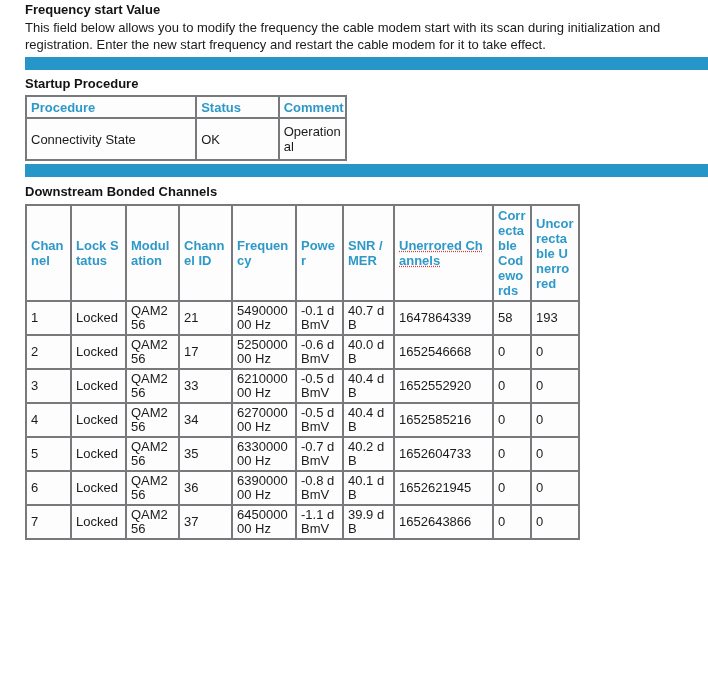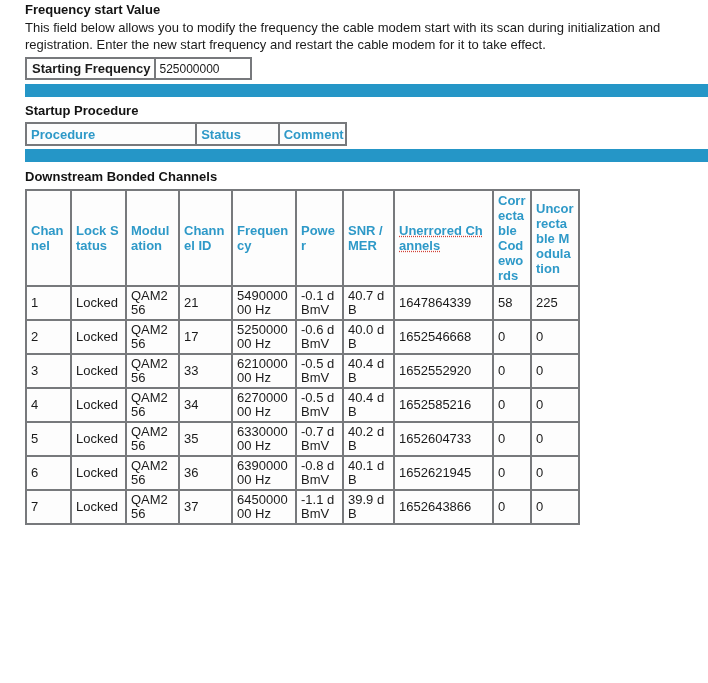--- a/index.html
+++ b/index.html
@@ -156,30 +156,20 @@
 </head>
 <body>
 
 <div class="page">
 
   <div class="pad">
     <h3 class="sec-title" id="frequency-heading">Frequency start Value</h3>
 
     <p class="intro" id="intro-paragraph">This field below allows you to modify the frequency the cable modem start with its scan during initialization and registration. Enter the new start frequency and restart the cable modem for it to take effect.</p>
 
-    <table class="grid" id="starting-frequency-table">
-      <tbody>
-        <tr>
-          <td class="label">Starting Frequency</td>
-          <td class="field">
-            <input class="freq-input" type="text" value="525000000" style="">
-          </td>
-        </tr>
-      </tbody>
-    </table>
   </div>
 
   <div class="pad">
     <div class="divider" id="divider-1"></div>
   </div>
 
   <div class="pad">
     <h3 class="sec-title" id="startup-procedure-heading">Startup Procedure</h3>
 
     <table class="grid" id="startup-procedure-table">
@@ -189,20 +179,25 @@
           <col class="c3">
         </colgroup>
       <thead>
         <tr>
           <th>Procedure</th>
           <th>Status</th>
           <th>Comment</th>
         </tr>
       </thead>
       <tbody>
+        <tr>
+          <td class="tall">Connectivity State</td>
+          <td class="tall">OK</td>
+          <td class="tall wrapcell">Operational</td>
+        </tr>
       </tbody>
     </table>
   </div>
 
   <div class="pad">
     <div class="divider" id="divider-2"></div>
   </div>
 
   <div class="pad">
     <h3 class="sec-title" id="downstream-heading">Downstream Bonded Channels</h3>
@@ -224,35 +219,35 @@
         <tr>
           <th>Channel</th>
           <th>Lock Status</th>
           <th>Modulation</th>
           <th>Channel ID</th>
           <th>Frequency</th>
           <th>Power</th>
           <th>SNR / MER</th>
           <th class="spell-error">Unerrored Channels</th>
           <th>Correctable Codewords</th>
-          <th>Uncorrectable Modulation</th>
+          <th>Uncorrectable Unerrored</th>
         </tr>
       </thead>
       <tbody id="downstream-body">
       <tr>
             <td>1</td>
             <td>Locked</td>
             <td>QAM256</td>
             <td>21</td>
             <td>549000000 Hz</td>
             <td>-0.1 dBmV</td>
             <td>40.7 dB</td>
             <td>1647864339</td>
             <td>58</td>
-            <td>225</td>
+            <td>193</td>
           </tr>
           <tr>
             <td>2</td>
             <td>Locked</td>
             <td>QAM256</td>
             <td>17</td>
             <td>525000000 Hz</td>
             <td>-0.6 dBmV</td>
             <td>40.0 dB</td>
             <td>1652546668</td>

